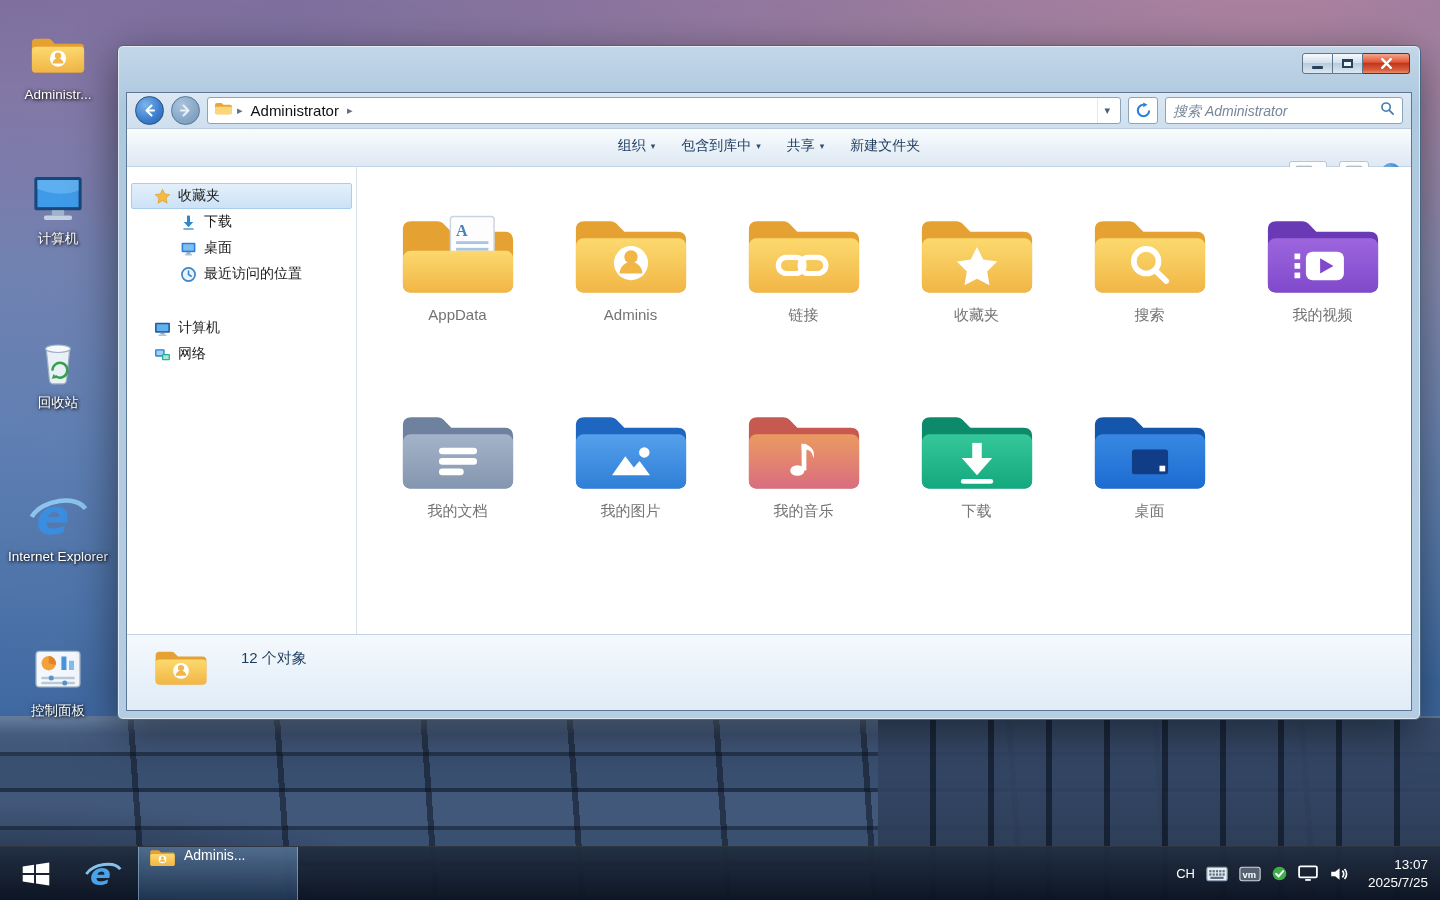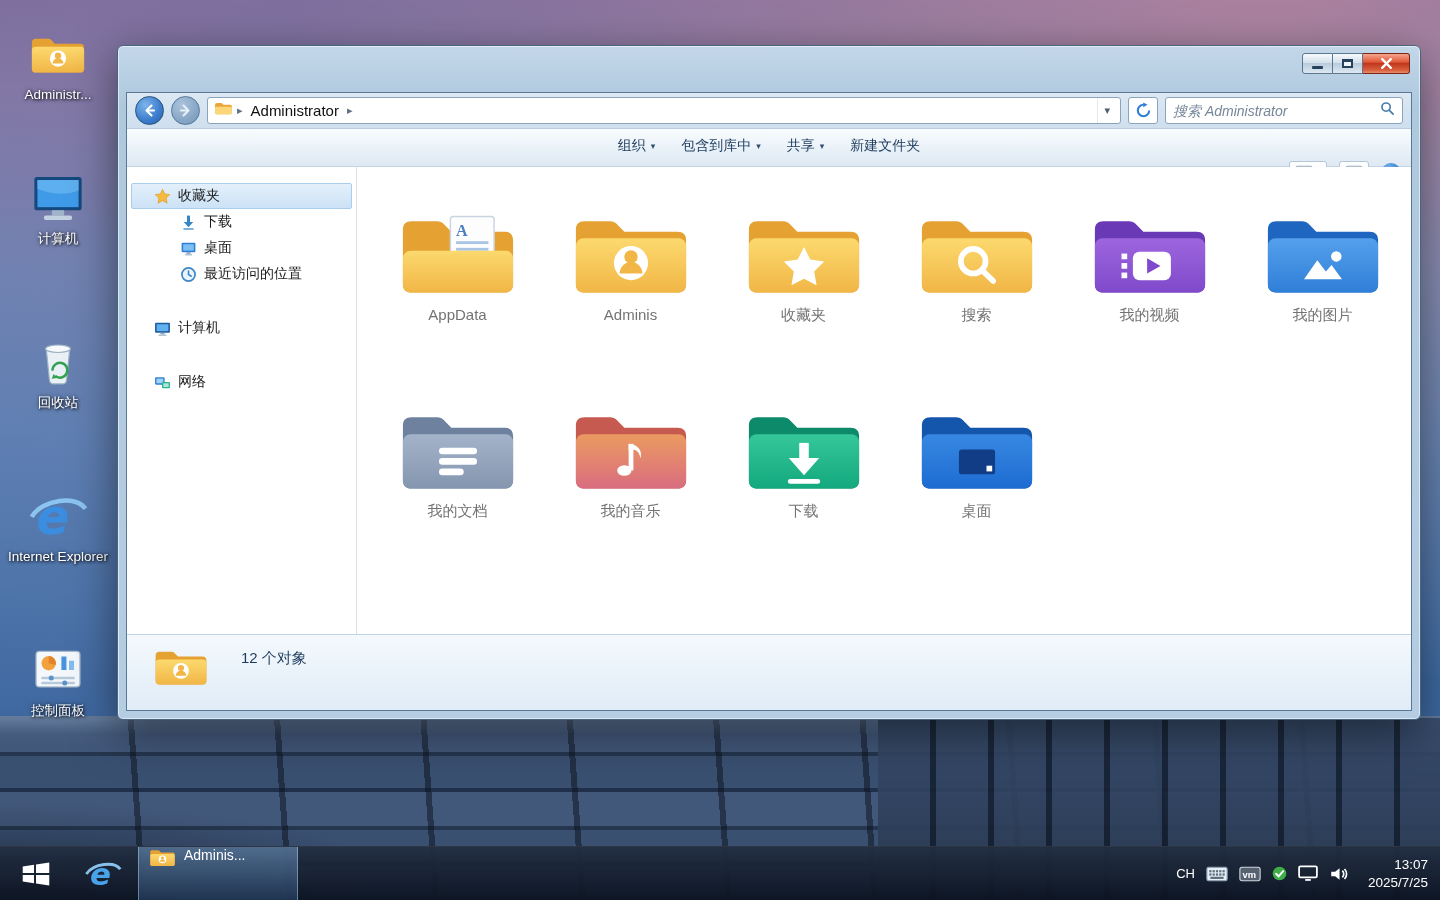--- a/index.html
+++ b/index.html
@@ -349,21 +349,21 @@
      <span class="side-icon">
                 <svg viewBox="0 0 16 16" width="17" height="17">
                   <rect x="1" y="2.5" width="14" height="9.5" rx="1" fill="#1d5c9e"></rect>
                   <rect x="2.5" y="4" width="11" height="6.5" fill="#5fb2ef"></rect>
                   <rect x="6" y="12" width="4" height="1.6" fill="#8fa6bc"></rect>
                   <rect x="4" y="13.6" width="8" height="1.4" rx=".7" fill="#b3c4d4"></rect>
                 </svg>
               </span>
      <span>计算机</span>
             </div>
-            <div class="side-row section" style="margin-top:28px">
+            <div class="side-row section" style="">
      <span class="side-icon">
                 <svg viewBox="0 0 16 16" width="17" height="17">
                   <rect x="1" y="3" width="9" height="7" rx="1" fill="#2f7fd6"></rect>
                   <rect x="2.3" y="4.3" width="6.4" height="4.4" fill="#9fd2f7"></rect>
                   <rect x="7.5" y="7.5" width="7.5" height="6" rx="1" fill="#28b08e"></rect>
                   <rect x="8.7" y="8.7" width="5.1" height="3.6" fill="#a9e8d4"></rect>
                 </svg>
               </span>
      <span>网络</span>
             </div>
@@ -408,20 +408,40 @@
                   <circle cx="64" cy="52.5" r="7" fill="#f1b646"></circle>
                   <path d="M52 70 a12 12 0 0 1 24 0 z" fill="#f1b646"></path>
   </svg>
               </span>
      <span class="file-label">Adminis</span>
    </div>
             <div class="file-item">
      <span class="file-icon">
                 <svg viewBox="0 0 128 100" width="122" height="95">
   <defs>
+                    <linearGradient id="fg5" x1="0" y1="0" x2="0" y2="1">
+                      <stop offset="0" stop-color="#fcd96e"></stop>
+                      <stop offset="1" stop-color="#f1b646"></stop>
+                    </linearGradient>
+                  </defs>
+  <path d="M6 24 C6 18 9 15 15 15 L42 15 C45 15 47 16 49 18 L57 26 L113 26 C119 26 122 29 122 35 L122 81 C122 87 119 90 113 90 L15 90 C9 90 6 87 6 81 Z" fill="#e5a232"></path>
+
+  <rect x="6" y="33" width="116" height="57" rx="8" fill="url(#fg5)"></rect>
+  <g fill="none" stroke="#fff" stroke-width="5.5">
+                    <rect x="37" y="53" width="27" height="17" rx="8.5"></rect>
+                    <rect x="60" y="53" width="27" height="17" rx="8.5"></rect>
+                  </g>
+  </svg>
+              </span>
+     <span class="file-label">链接</span>
+   </div>
+            <div class="file-item">
+     <span class="file-icon">
+                <svg viewBox="0 0 128 100" width="122" height="95">
+  <defs>
                     <linearGradient id="fg6" x1="0" y1="0" x2="0" y2="1">
                       <stop offset="0" stop-color="#fcd96e"></stop>
                       <stop offset="1" stop-color="#f1b646"></stop>
                     </linearGradient>
                   </defs>
   <path d="M6 24 C6 18 9 15 15 15 L42 15 C45 15 47 16 49 18 L57 26 L113 26 C119 26 122 29 122 35 L122 81 C122 87 119 90 113 90 L15 90 C9 90 6 87 6 81 Z" fill="#e5a232"></path>
 
   <rect x="6" y="33" width="116" height="57" rx="8" fill="url(#fg6)"></rect>
   <path d="M64 42 l6.6 13.3 14.7 2.1 -10.6 10.4 2.5 14.6 -13.2 -6.9 -13.2 6.9 2.5 -14.6 -10.6 -10.4 14.7 -2.1 z" fill="#fff"></path>
   </svg>
@@ -466,54 +486,54 @@
                   <rect x="46" y="47" width="40" height="30" rx="7" fill="#fff"></rect>
                   <path d="M61 54 L75 62 61 70 Z" fill="#8049cb"></path>
   </svg>
               </span>
      <span class="file-label">我的视频</span>
    </div>
             <div class="file-item">
      <span class="file-icon">
                 <svg viewBox="0 0 128 100" width="122" height="95">
   <defs>
-                    <linearGradient id="fg9" x1="0" y1="0" x2="0" y2="1">
-                      <stop offset="0" stop-color="#55a0ec"></stop>
-                      <stop offset="1" stop-color="#2f7fd8"></stop>
-                    </linearGradient>
-                  </defs>
-  <path d="M6 24 C6 18 9 15 15 15 L42 15 C45 15 47 16 49 18 L57 26 L113 26 C119 26 122 29 122 35 L122 81 C122 87 119 90 113 90 L15 90 C9 90 6 87 6 81 Z" fill="#1f66c0"></path>
-
-  <rect x="6" y="33" width="116" height="57" rx="8" fill="url(#fg9)"></rect>
-  <circle cx="78" cy="52" r="5.5" fill="#fff"></circle>
-                  <path d="M44 76 L58 56 L67 68 L73 61 L84 76 Z" fill="#fff"></path>
-  </svg>
-              </span>
-     <span class="file-label">我的图片</span>
-   </div>
-            <div class="file-item">
-     <span class="file-icon">
-                <svg viewBox="0 0 128 100" width="122" height="95">
-  <defs>
                     <linearGradient id="fg10" x1="0" y1="0" x2="0" y2="1">
                       <stop offset="0" stop-color="#a3b3c9"></stop>
                       <stop offset="1" stop-color="#8496af"></stop>
                     </linearGradient>
                   </defs>
   <path d="M6 24 C6 18 9 15 15 15 L42 15 C45 15 47 16 49 18 L57 26 L113 26 C119 26 122 29 122 35 L122 81 C122 87 119 90 113 90 L15 90 C9 90 6 87 6 81 Z" fill="#6e82a0"></path>
 
   <rect x="6" y="33" width="116" height="57" rx="8" fill="url(#fg10)"></rect>
   <g fill="#fff">
                     <rect x="44" y="47" width="40" height="7" rx="3.5"></rect>
                     <rect x="44" y="58" width="40" height="7" rx="3.5"></rect>
                     <rect x="44" y="69" width="26" height="7" rx="3.5"></rect>
                   </g>
   </svg>
               </span>
      <span class="file-label">我的文档</span>
+   </div>
+            <div class="file-item">
+     <span class="file-icon">
+                <svg viewBox="0 0 128 100" width="122" height="95">
+  <defs>
+                    <linearGradient id="fg9" x1="0" y1="0" x2="0" y2="1">
+                      <stop offset="0" stop-color="#55a0ec"></stop>
+                      <stop offset="1" stop-color="#2f7fd8"></stop>
+                    </linearGradient>
+                  </defs>
+  <path d="M6 24 C6 18 9 15 15 15 L42 15 C45 15 47 16 49 18 L57 26 L113 26 C119 26 122 29 122 35 L122 81 C122 87 119 90 113 90 L15 90 C9 90 6 87 6 81 Z" fill="#1f66c0"></path>
+
+  <rect x="6" y="33" width="116" height="57" rx="8" fill="url(#fg9)"></rect>
+  <circle cx="78" cy="52" r="5.5" fill="#fff"></circle>
+                  <path d="M44 76 L58 56 L67 68 L73 61 L84 76 Z" fill="#fff"></path>
+  </svg>
+              </span>
+     <span class="file-label">我的图片</span>
    </div>
             <div class="file-item">
      <span class="file-icon">
                 <svg viewBox="0 0 128 100" width="122" height="95">
   <defs>
                     <linearGradient id="fg11" x1="0" y1="0" x2="0" y2="1">
                       <stop offset="0" stop-color="#eb9a60"></stop>
                       <stop offset="1" stop-color="#d96d80"></stop>
                     </linearGradient>
                   </defs>

